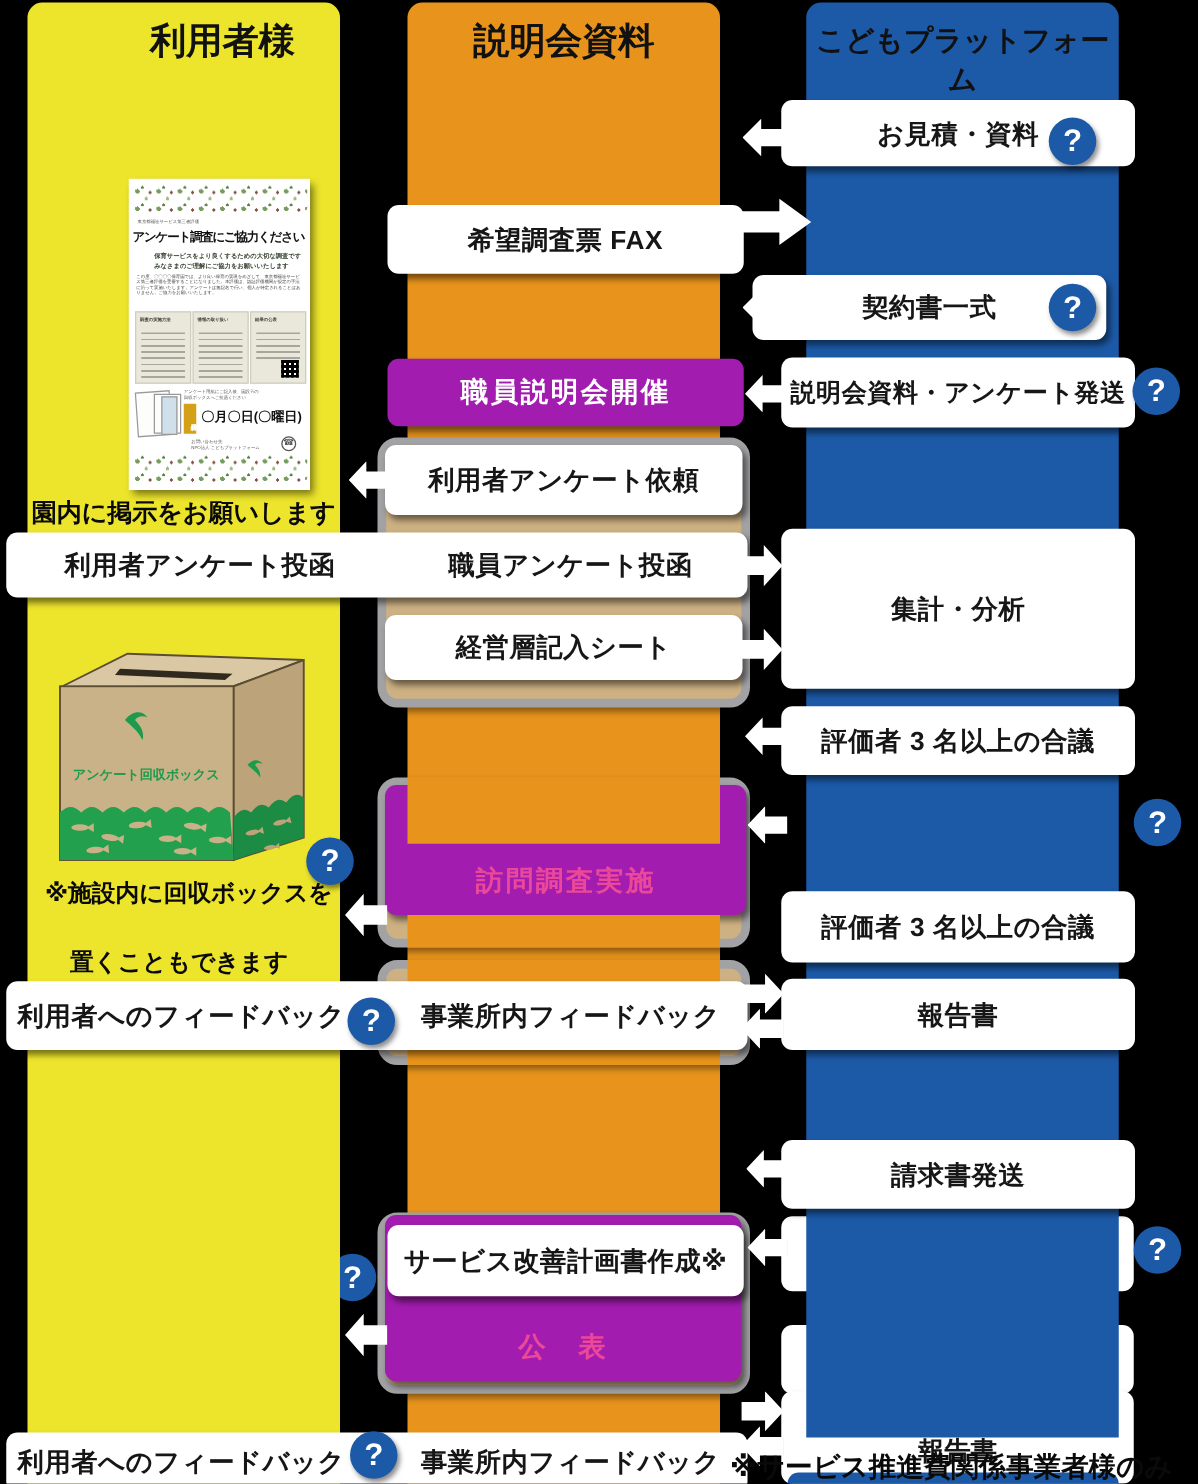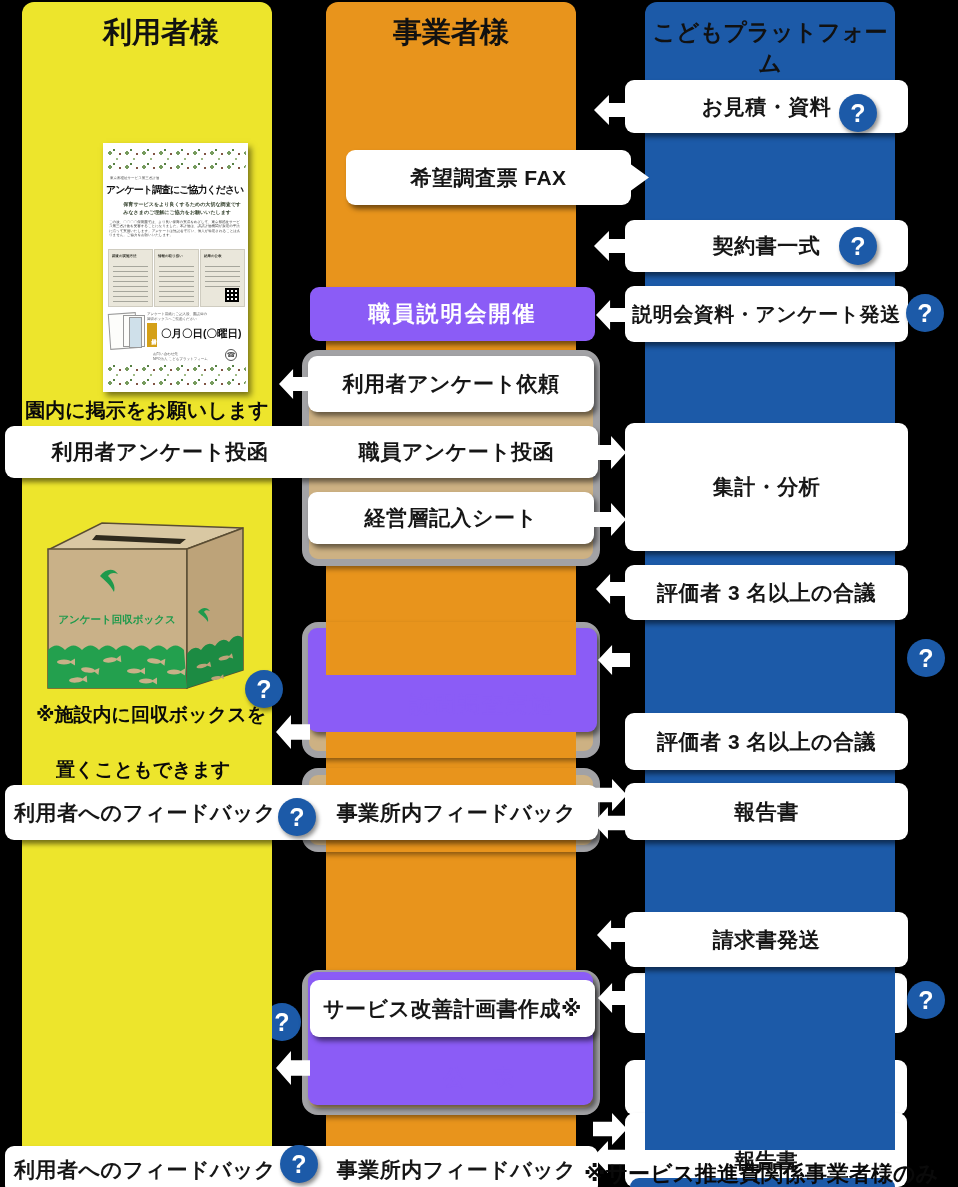--- a/index.html
+++ b/index.html
@@ -7,28 +7,28 @@
          font-family:"Liberation Sans","DejaVu Sans",sans-serif;}
   .abs{position:absolute;}
   .col{position:absolute;top:2px;border-radius:12px 12px 0 0;z-index:2;}
   .colhead{position:absolute;z-index:3;text-align:center;font-weight:bold;color:#111;}
   .wbox{position:absolute;background:#fff;border-radius:9px;z-index:5;
         box-shadow:3px 4px 5px rgba(0,0,0,.5);display:flex;align-items:center;justify-content:center;
         font-size:21px;font-weight:600;color:#161616;letter-spacing:0.5px;white-space:nowrap;}
   .hbox{position:absolute;background:#fff;border-radius:9px;z-index:1;
         box-shadow:3px 4px 5px rgba(0,0,0,.5);display:flex;align-items:flex-end;justify-content:center;
         font-size:21px;font-weight:600;color:#161616;}
-  .bbox{position:absolute;background:#8b5cf6;border-radius:9px;z-index:5;
+  .bbox{position:absolute;background:#a21caf;border-radius:9px;z-index:5;
         box-shadow:3px 4px 5px rgba(0,0,0,.5);display:flex;align-items:center;justify-content:center;
         font-size:22px;font-weight:600;color:#fff;letter-spacing:2px;white-space:nowrap;}
   .grp{position:absolute;border:7px solid #A2A2A5;background:#CDB183;border-radius:16px;z-index:3;
        box-shadow:2px 3px 5px rgba(0,0,0,.4);}
   .patch{position:absolute;background:#E8941C;z-index:5;}
   .lbl{position:absolute;z-index:6;display:flex;align-items:center;justify-content:center;
-       color:#8b5cf6;font-size:22px;font-weight:600;letter-spacing:2px;padding-left:29px;}
+       color:#ec4899;font-size:22px;font-weight:600;letter-spacing:2px;}
   .q{position:absolute;width:38px;height:38px;border-radius:50%;background:#1C5AA8;color:#fff;
      display:flex;align-items:center;justify-content:center;font-size:25px;font-weight:bold;z-index:6;
      box-shadow:2px 3px 4px rgba(0,0,0,.45);}
   .arrL{position:absolute;background:#fff;z-index:6;
         clip-path:polygon(0 50%,44% 0,44% 27%,100% 27%,100% 73%,44% 73%,44% 100%);}
   .arrR{position:absolute;background:#fff;z-index:6;
         clip-path:polygon(100% 50%,56% 0,56% 27%,0 27%,0 73%,56% 73%,56% 100%);}
   .out{filter:drop-shadow(0 0 1.5px #7a7a7a);}
   .note{position:absolute;z-index:7;color:#0a0a0a;font-weight:bold;white-space:nowrap;}
   
@@ -53,44 +53,44 @@
 </style>
 </head>
 <body>
 
 <div id="stage">
 
   <div class="col" style="left:22px;width:250px;height:1185px;background:#EDE52C;"></div>
   <div class="col" style="left:326px;width:250px;height:1185px;background:#E8941C;"></div>
   <div class="col" style="left:645px;width:250px;height:1148px;background:#1C5AA8;"></div>
 
-  <div class="colhead" style="left:22px;top:13px;width:278px;font-size:29px;">利用者様</div>
-  <div class="colhead" style="left:326px;top:13px;width:250px;font-size:29px;">事業者様</div>
+  <div class="colhead" style="left:22px;top:13px;width:278px;font-size:29px;padding-left:17px;">利用者様</div>
+  <div class="colhead" style="left:326px;top:13px;width:250px;font-size:29px;">説明会資料</div>
   <div class="colhead" style="left:645px;top:17px;width:250px;font-size:23px;">こどもプラットフォーム</div>
 
   <div class="hbox" style="left:625px;top:973px;width:282px;height:60px;"></div>
   <div class="hbox" style="left:625px;top:1060px;width:282px;height:55px;"></div>
   <div class="hbox" style="left:625px;top:1113px;width:282px;height:74px;padding-bottom:12px;box-sizing:border-box;">
     <span>報告書</span>
   </div>
 
   <div class="q" style="left:263px;top:1003px;z-index:1;">?</div>
 
   <div class="wbox" style="left:625px;top:80px;width:283px;height:53px;">
     <span>お見積・資料</span>
   </div>
   <div class="q" style="left:839px;top:94px;">?</div>
   <div class="arrL" style="left:594px;top:95px;width:34px;height:30px;"></div>
 
-  <div class="wbox" style="left:310px;top:150px;width:285px;height:55px;margin-left:36px;">
+  <div class="wbox" style="left:310px;top:164px;width:285px;height:55px;">
     <span>希望調査票 FAX</span>
   </div>
   <div class="arrR" style="left:591px;top:159px;width:58px;height:37px;"></div>
 
-  <div class="wbox" style="left:625px;top:220px;width:283px;height:52px;">
+  <div class="wbox" style="left:602px;top:220px;width:283px;height:52px;">
     <span>契約書一式</span>
   </div>
   <div class="q" style="left:839px;top:227px;">?</div>
   <div class="arrL" style="left:594px;top:231px;width:34px;height:30px;"></div>
 
   <div class="bbox" style="left:310px;top:287px;width:285px;height:54px;">
     <span>職員説明会開催</span>
   </div>
   <div class="wbox" style="left:625px;top:286px;width:283px;height:56px;font-size:20px;">
     <span>説明会資料・アンケート発送</span>

